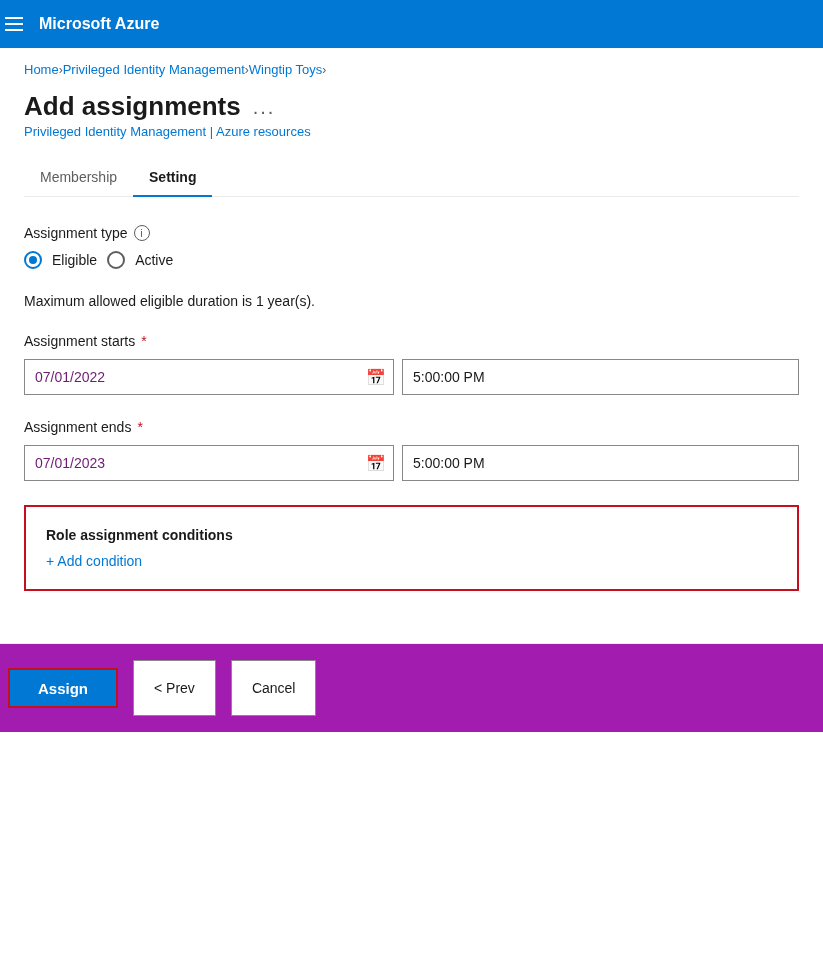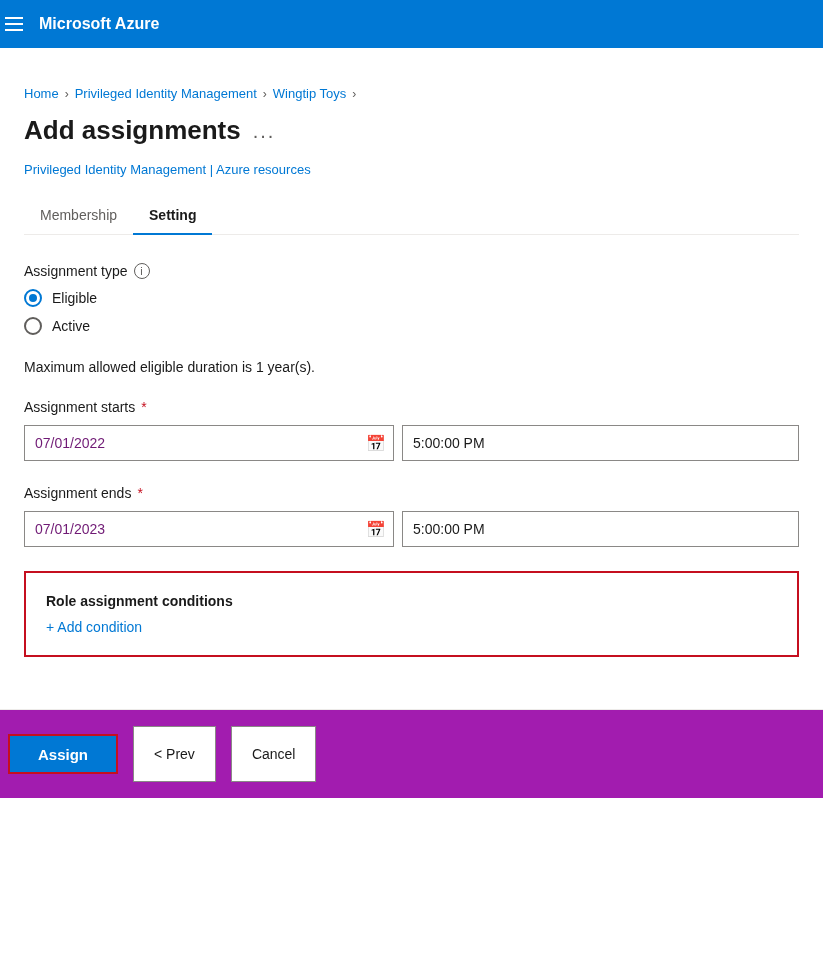--- a/index.html
+++ b/index.html
@@ -17,36 +17,34 @@
     }
     .hamburger-icon { display: flex; flex-direction: column; gap: 4px; cursor: pointer; }
     .hamburger-icon span { display: block; width: 18px; height: 2px; background: #fff; }
     .header-title { font-size: 16px; font-weight: 600; color: #fff; }
 
     
     .breadcrumb {
       padding: 14px 24px 6px 24px;
       display: flex;
       align-items: center;
-      gap: 6px;
       font-size: 13px;
       color: #0078d4;
-      margin-top: 24px;
     }
     .breadcrumb a { color: #0078d4; text-decoration: none; cursor: pointer; }
     .breadcrumb-separator { color: #605e5c; font-size: 12px; }
 
     
     .page-content { padding: 8px 24px 24px 24px; }
 
     .page-header-row {
       display: flex;
       align-items: center;
       gap: 12px;
-      margin-bottom: 16px;
+      margin-bottom: 2px;
     }
     .page-title { font-size: 26px; font-weight: 600; color: #1a1a1a; }
     .more-options { font-size: 20px; color: #605e5c; cursor: pointer; letter-spacing: 2px; line-height: 1; }
 
     .page-subtitle { font-size: 13px; color: #0078d4; margin-bottom: 20px; }
 
     
     .tabs {
       display: flex;
       border-bottom: 1px solid #edebe9;
@@ -84,21 +82,21 @@
       border-radius: 50%;
       display: inline-flex;
       align-items: center;
       justify-content: center;
       font-size: 11px;
       color: #605e5c;
       cursor: pointer;
     }
 
     
-    .radio-group { display: flex; flex-direction: column; gap: 10px; margin-bottom: 4px; justify-content: center; }
+    .radio-group { display: flex; gap: 10px; margin-bottom: 4px; }
     .radio-item { display: flex; align-items: center; gap: 10px; cursor: pointer; }
     .radio-circle {
       width: 18px; height: 18px;
       border-radius: 50%;
       border: 2px solid #0078d4;
       display: flex; align-items: center; justify-content: center;
       flex-shrink: 0;
     }
     .radio-circle.checked::after {
       content: '';

